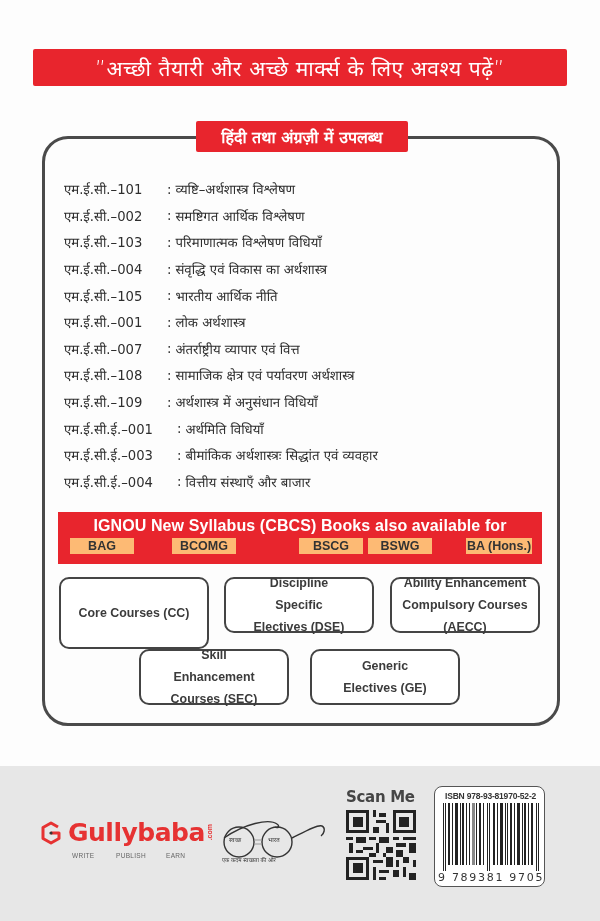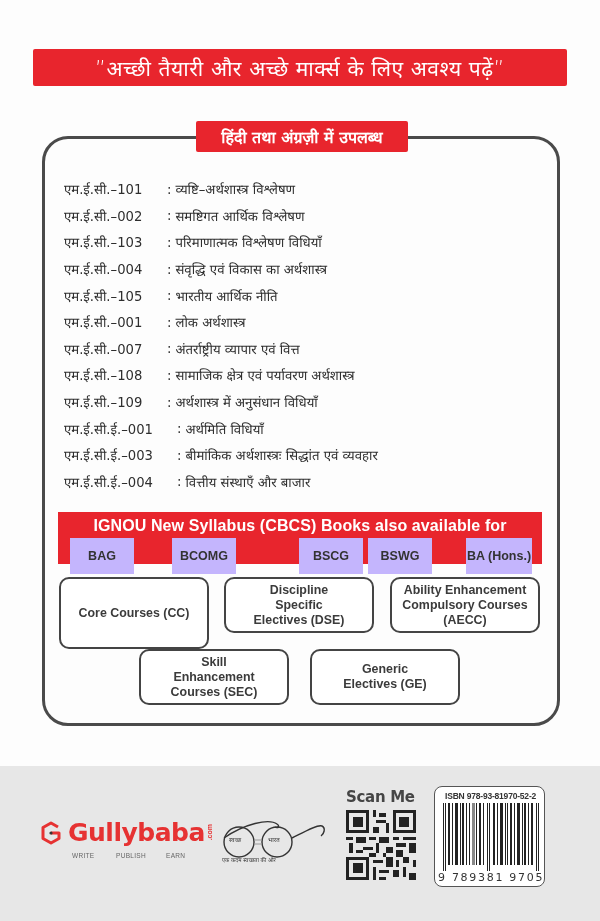--- a/index.html
+++ b/index.html
@@ -38,27 +38,27 @@
     .ignou-box {
       position: absolute; left: 58px; top: 512px; width: 484px; height: 52px;
       background: #e8252d; z-index: 2;
     }
     .ignou-title {
       color: #fff; font-weight: bold; font-size: 16px; text-align: center;
       margin-top: 5px; letter-spacing: 0.1px;
     }
     .prog-row { position: relative; height: 22px; margin-top: 3px; }
     .prog-chip {
-      position: absolute; top: 0; height: 36px; background: #c4b5fd; color: #333;
+      position: absolute; top: 0; height: 16px; background: #fdba74; color: #333;
       font-weight: bold; font-size: 12.5px; display: flex; align-items: center; justify-content: center;
     }
 
     .type-box {
       position: absolute; border: 2px solid #444; border-radius: 10px; background: #fff;
-      color: #3b3b3b; font-weight: bold; font-size: 12.4px; line-height: 15px;
+      color: #3b3b3b; font-weight: bold; font-size: 12.4px; line-height: 22px;
       display: flex; align-items: center; justify-content: center; text-align: center; z-index: 2;
     }
 
     .footer {
       position: absolute; left: 0; top: 766px; width: 600px; height: 155px; background: #e7e7e7;
     }
     .gb-logo { position: absolute; left: 40px; top: 818px; display: flex; align-items: center; }
     .gb-word {
       color: #e63232; font-family: "DejaVu Sans", sans-serif; font-weight: bold;
       font-size: 25px; letter-spacing: -0.5px; margin-left: 6px;

